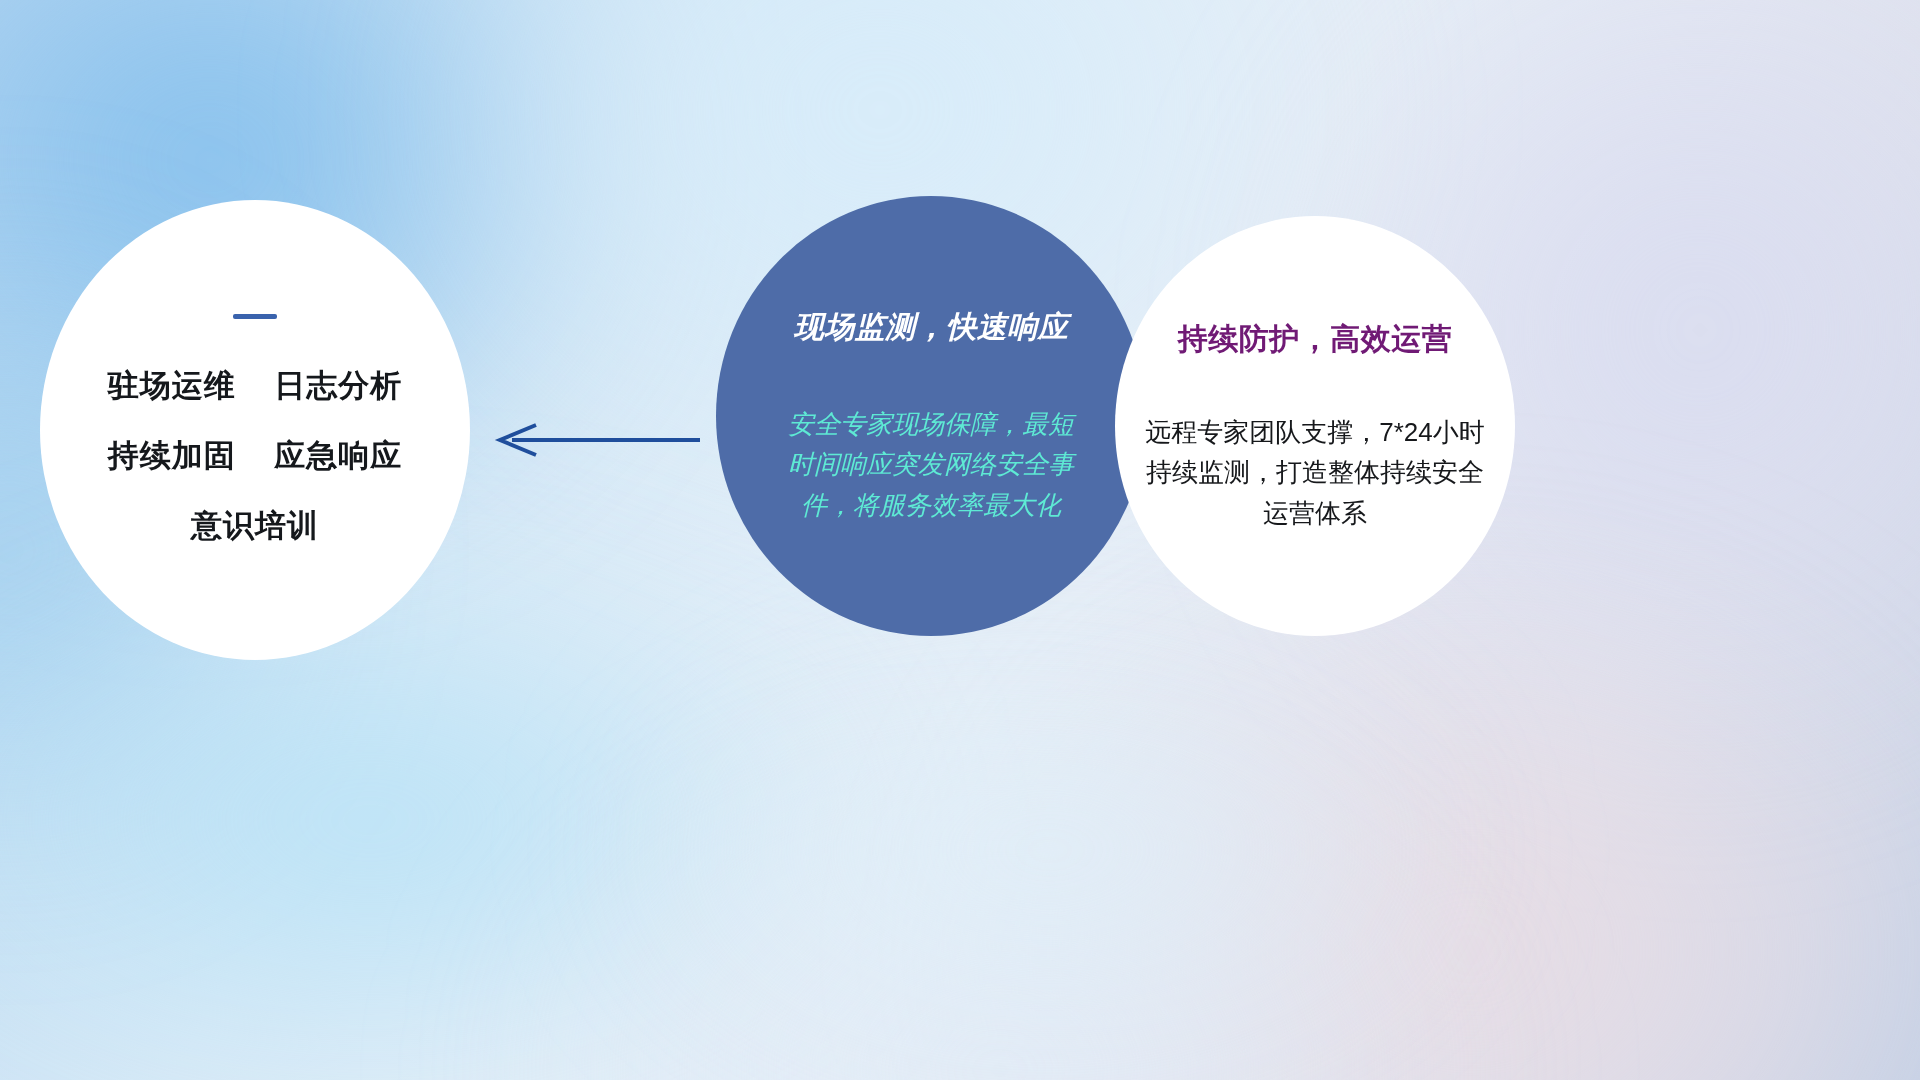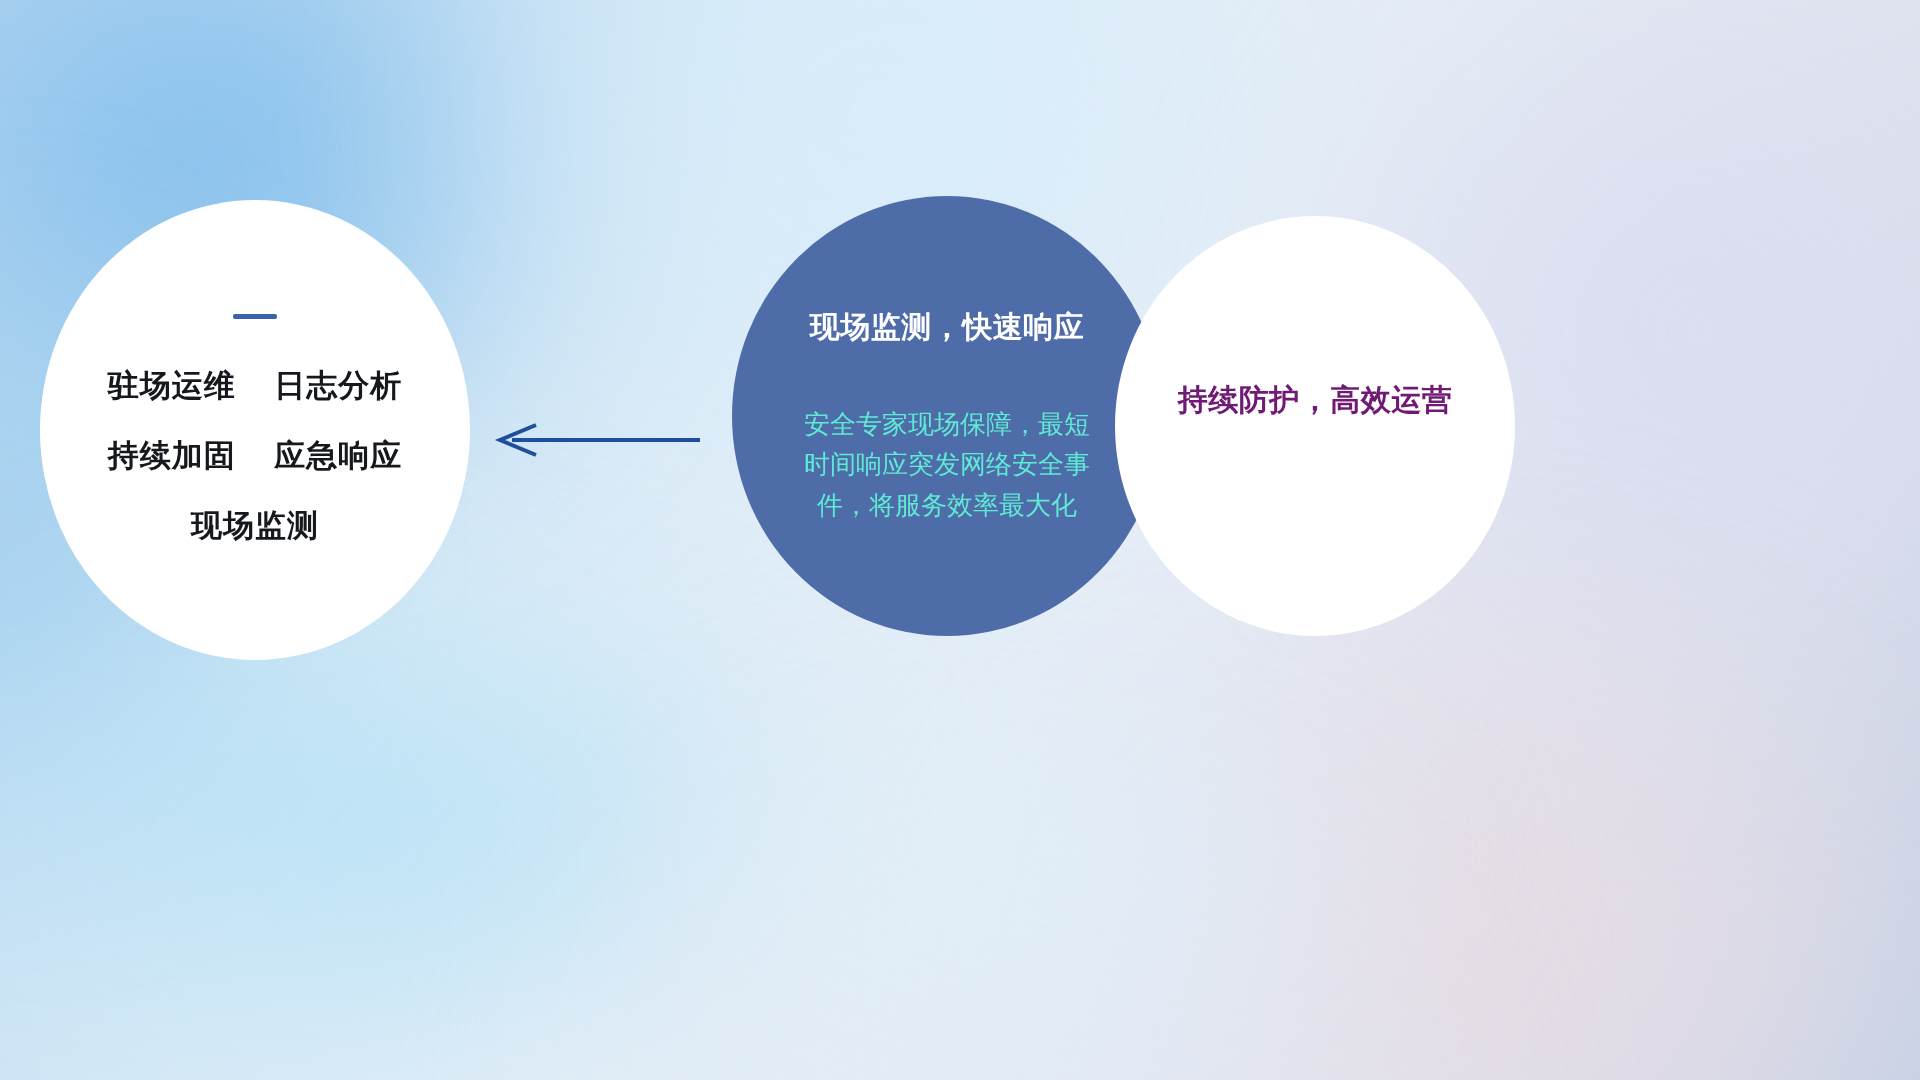--- a/index.html
+++ b/index.html
@@ -78,23 +78,24 @@
   #circle-left .dash{
     width:44px; height:5px; border-radius:2px; margin-bottom:46px;
   }
   #circle-left .lines{ display:flex; flex-direction:column; gap:28px; }
   #circle-left .line{
     font-size:31px; font-weight:bold; color:#15181c; letter-spacing:1px;
     white-space:pre;
   }
 
   #circle-mid{
-    left:732px; top:196px; width:430px; height:440px;
+    left:716px; top:196px; width:430px; height:440px;
     background:#4e6ca8;
     z-index:2;
+    font-style:italic;
   }
   #circle-mid .title{
     font-size:30px; font-weight:bold; color:#ffffff; letter-spacing:.5px;
     margin-bottom:56px;
   }
   #circle-mid .body{
     font-size:26px; color:#5eead4; line-height:1.55; width:300px;
   }
 
   #circle-right{
@@ -130,26 +131,27 @@
       <line x1="700" y1="440" x2="512" y2="440" stroke="#1f4e9c" stroke-width="4" stroke-linecap="butt"></line>
       <polyline points="536,425 500,440 536,455" fill="none" stroke="#1f4e9c" stroke-width="4" stroke-linejoin="miter" stroke-linecap="butt"></polyline>
     </g>
   </svg>
 
   <div class="circle" id="circle-left">
     <div class="dash" style="background: rgb(58, 99, 173);"></div>
     <div class="lines">
       <div class="line">驻场运维    日志分析</div>
       <div class="line">持续加固    应急响应</div>
-      <div class="line">现场监测</div>
+      <div class="line">意识培训</div>
     </div>
   </div>
 
   <div class="circle" id="circle-mid" style="background: rgb(78, 108, 168);">
     <div class="title">现场监测，快速响应</div>
     <div class="body">安全专家现场保障，最短时间响应突发网络安全事件，将服务效率最大化</div>
   </div>
 
   <div class="circle" id="circle-right">
     <div class="title" style="color: #701a75;">持续防护，高效运营</div>
+    <div class="body">远程专家团队支撑，7*24小时持续监测，打造整体持续安全运营体系</div>
   </div>
 
 </div>
 
 </body></html>

